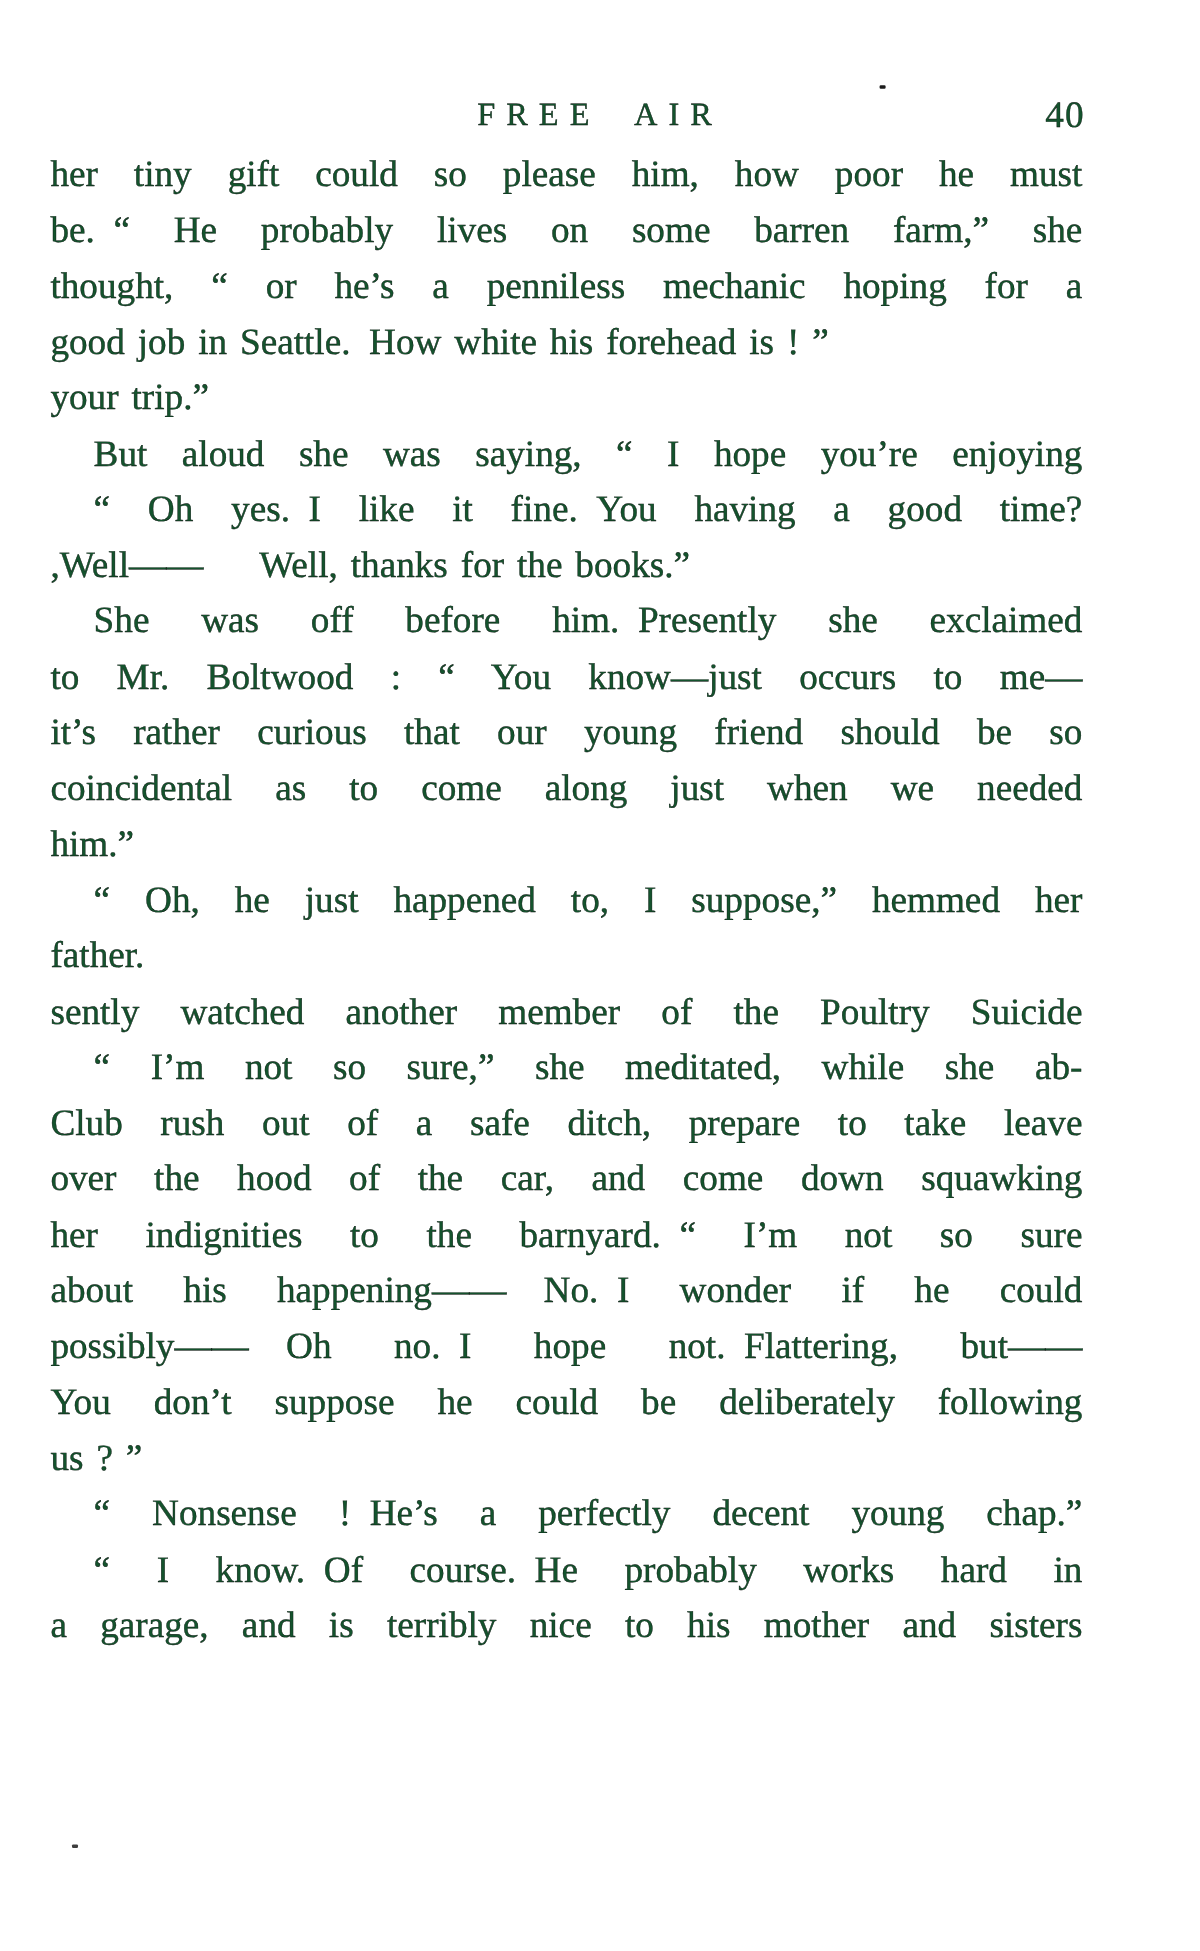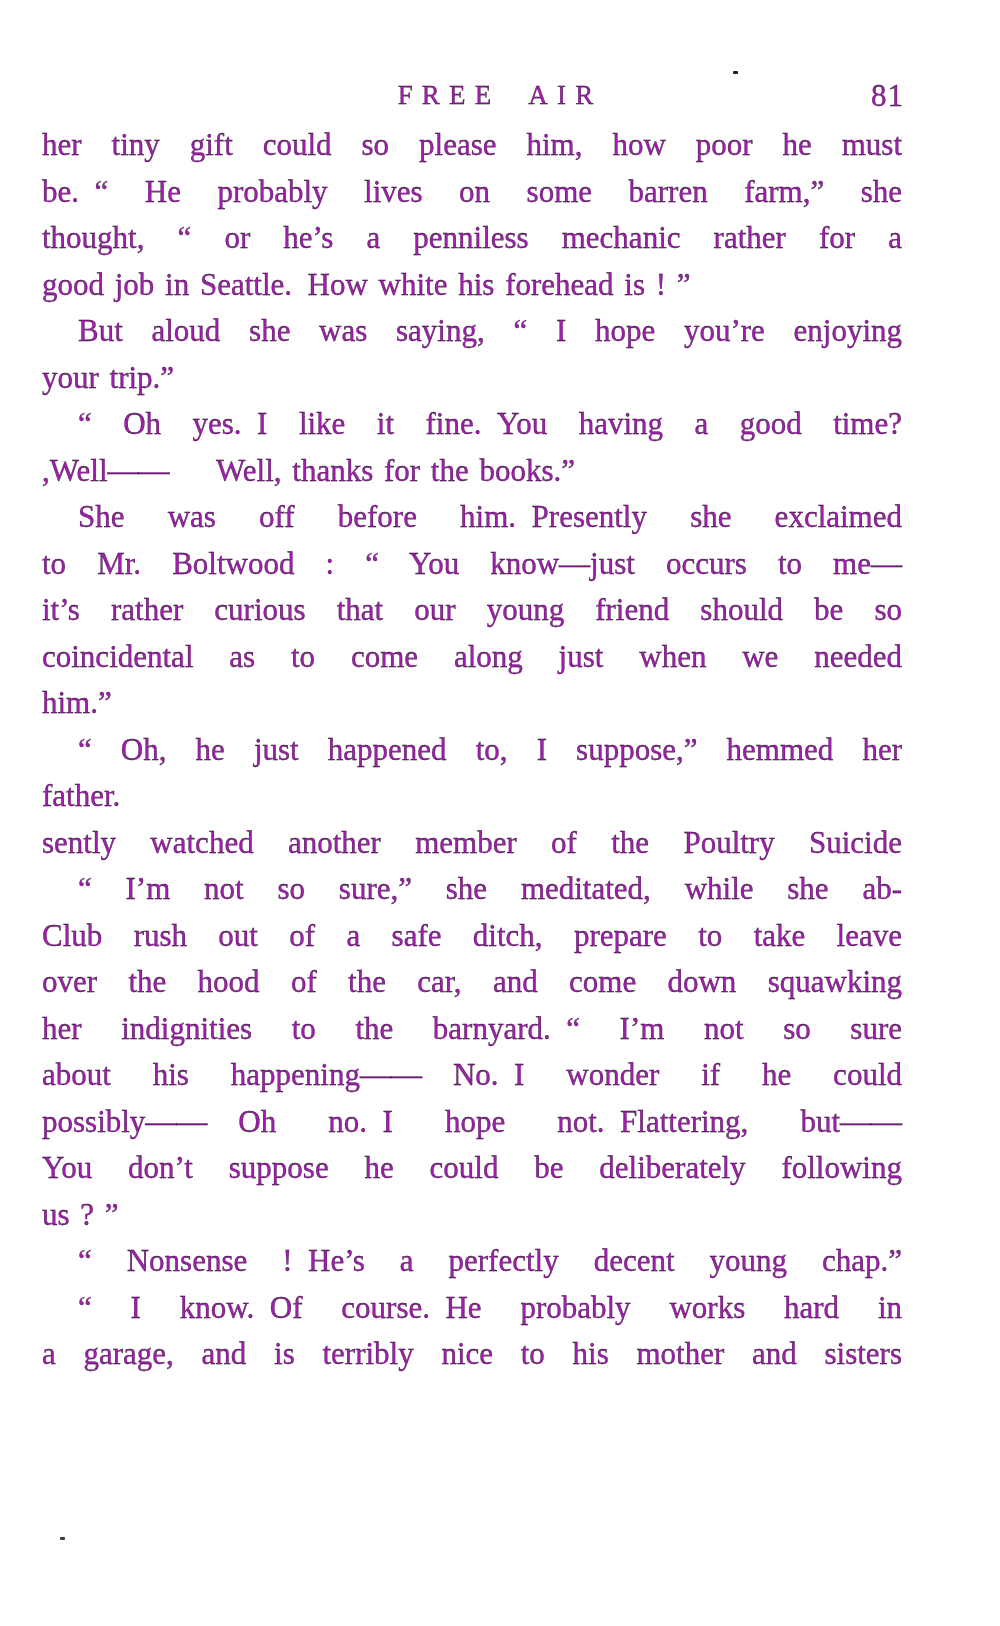--- a/index.html
+++ b/index.html
@@ -1,21 +1,21 @@
 <!DOCTYPE html>
 <html><head>
 <meta charset="utf-8">
 <style>
   html, body { margin: 0; padding: 0; background: #ffffff; }
   .page {
     position: relative;
     width: 1000px;
     height: 1626px;
     background: #ffffff;
-    color: #a21caf;
+    color: #14532d;
     font-family: "Liberation Serif", serif;
     overflow: hidden;
     -webkit-text-stroke: 0.3px #0b0b0b;
   }
   .running-head {
     position: absolute;
     top: 80px; left: 0; width: 100%;
     text-align: center;
     font-size: 27px;
     letter-spacing: 0.34em;
@@ -51,30 +51,30 @@
   }
   .speck-top  { left: 733px; top: 71px;  width: 5px; height: 3px; }
   .speck-bottom { left: 60px; top: 1537px; width: 5px; height: 3px; opacity: 0.85; }
 </style>
 </head>
 <body>
 
 <div class="page">
 
   <div class="running-head">FREE AIR</div>
-  <div class="page-number">81</div>
+  <div class="page-number">40</div>
   <div class="speck speck-top"></div>
 
   <div class="text-block">
     <div class="line">her tiny gift could so please him, how poor he must</div>
     <div class="line">be. “ He probably lives on some barren farm,” she</div>
-    <div class="line">thought, “ or he’s a penniless mechanic rather for a</div>
+    <div class="line">thought, “ or he’s a penniless mechanic hoping for a</div>
     <div class="line end">good job in Seattle. How white his forehead is ! ”</div>
+    <div class="line end">your trip.”</div>
     <div class="line indent">But aloud she was saying, “ I hope you’re enjoying</div>
-    <div class="line end">your trip.”</div>
     <div class="line indent">“ Oh yes. I like it fine. You having a good time?</div>
     <div class="line end">,Well——  Well, thanks for the books.”</div>
     <div class="line indent">She was off before him. Presently she exclaimed</div>
     <div class="line">to Mr. Boltwood : “ You know—just occurs to me—</div>
     <div class="line">it’s rather curious that our young friend should be so</div>
     <div class="line">coincidental as to come along just when we needed</div>
     <div class="line end">him.”</div>
     <div class="line indent">“ Oh, he just happened to, I suppose,” hemmed her</div>
     <div class="line end">father.</div>
     <div class="line">sently watched another member of the Poultry Suicide</div>

